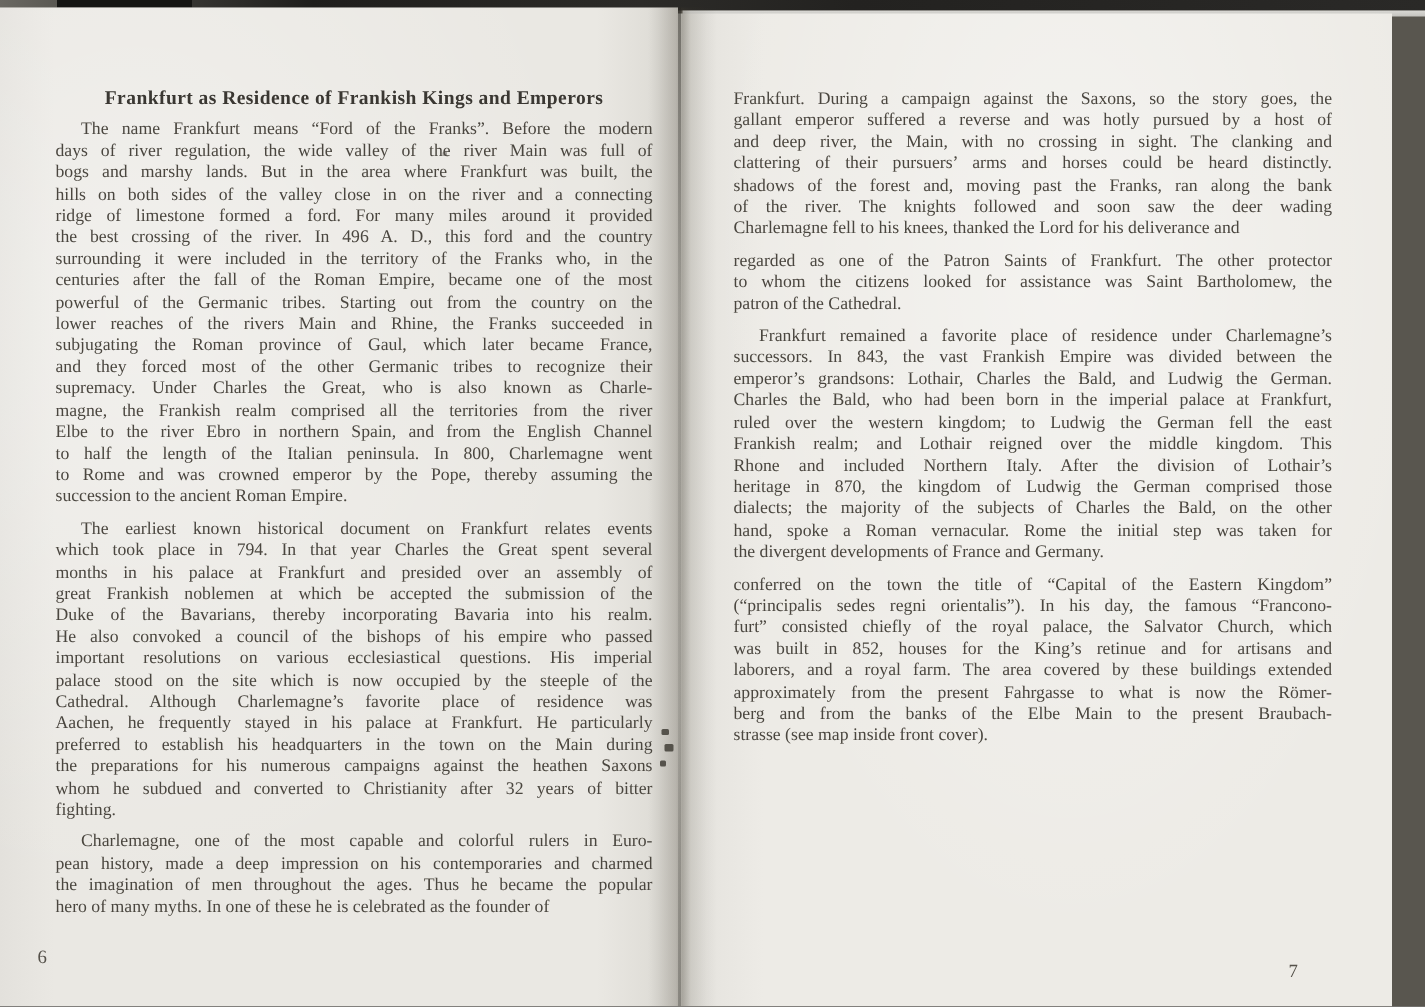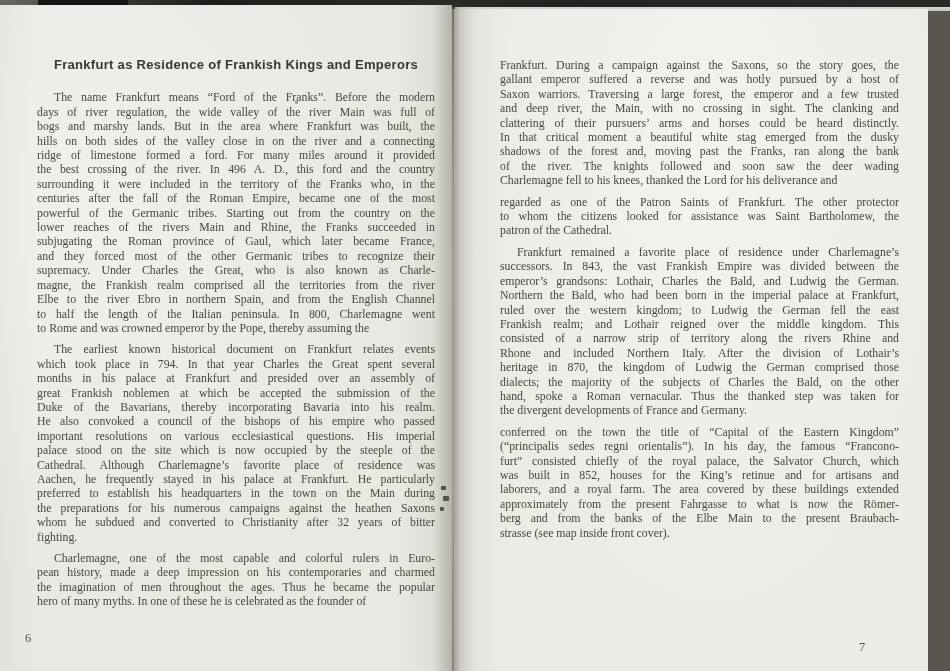--- a/index.html
+++ b/index.html
@@ -50,27 +50,27 @@
     background:linear-gradient(180deg, rgba(40,38,33,0.45), rgba(40,38,33,0.15) 30%, rgba(40,38,33,0.12) 70%, rgba(40,38,33,0.3));
   }
   .speck { position:absolute; background:#55524b; border-radius:1px; }
   .speck.s1 { left:441px; top:486px; width:5px; height:4px; }
   .speck.s2 { left:443px; top:496px; width:6px; height:5px; }
   .speck.s3 { left:440px; top:507px; width:4px; height:4px; }
   .speck.s4 { left:295px; top:101px; width:3px; height:3px; opacity:.5; }
 
   
   .heading {
-    font-family:Liberation Sans, sans-serif;
+    font-family:Liberation Serif, serif;
     font-weight:bold; font-size:13px; letter-spacing:0.3px;
-    color:#3a3732; text-align:center; margin:0 0 18px 0;
+    color:#3a3732; text-align:center; margin:0 0 6px 0;
   }
   .body-col { font-size:11.8px; line-height:14.4px; }
   .page-left .inner  { padding:53px 17px 0 37px; width:398px; }
-  .page-right .inner { padding:49px 0 0 48px;  width:399px; }
+  .page-right .inner { padding:49px 0 0 37px;  width:399px; }
   .paragraph { margin:0 0 7px 0; }
   .line { text-align:justify; text-align-last:justify; white-space:nowrap; overflow:visible; }
   .line:last-child { text-align-last:left; }
   .line.indent { padding-left:17px; }
   .page-number {
     position:absolute; font-size:12.5px; color:#55514a;
   }
   .page-left .page-number  { left:25px;  top:626px; }
   .page-right .page-number { left:407px; top:631px; }
 </style>
@@ -97,20 +97,21 @@
             <div class="line">centuries after the fall of the Roman Empire, became one of the most</div>
             <div class="line">powerful of the Germanic tribes.  Starting out from the country on the</div>
             <div class="line">lower reaches of the rivers Main and Rhine, the Franks succeeded in</div>
             <div class="line">subjugating the Roman province of Gaul, which later became France,</div>
             <div class="line">and they forced most of the other Germanic tribes to recognize their</div>
             <div class="line">supremacy.  Under Charles the Great, who is also known as Charle-</div>
             <div class="line">magne, the Frankish realm comprised all the territories from the river</div>
             <div class="line">Elbe to the river Ebro in northern Spain, and from the English Channel</div>
             <div class="line">to half the length of the Italian peninsula.  In 800, Charlemagne went</div>
             <div class="line">to Rome and was crowned emperor by the Pope, thereby assuming the</div>
+            <div class="line">succession to the ancient Roman Empire.</div>
           </div>
           <div class="paragraph">
             <div class="line indent">The earliest known historical document on Frankfurt relates events</div>
             <div class="line">which took place in 794.  In that year Charles the Great spent several</div>
             <div class="line">months in his palace at Frankfurt and presided over an assembly of</div>
             <div class="line">great Frankish noblemen at which be accepted the submission of the</div>
             <div class="line">Duke of the Bavarians, thereby incorporating Bavaria into his realm.</div>
             <div class="line">He also convoked a council of the bishops of his empire who passed</div>
             <div class="line">important resolutions on various ecclesiastical questions.  His imperial</div>
             <div class="line">palace stood on the site which is now occupied by the steeple of the</div>
@@ -131,45 +132,42 @@
     </div>
     <div class="page-number">6</div>
   </div>
 
   <div class="page page-right">
     <div class="inner body-col">
       <div id="right-body">
           <div class="paragraph">
             <div class="line">Frankfurt.  During a campaign against the Saxons, so the story goes, the</div>
             <div class="line">gallant emperor suffered a reverse and was hotly pursued by a host of</div>
-            <div class="line">Saxon warriors.  Traversing a large forest, the emperor and a few trusted</div>
             <div class="line">and deep river, the Main, with no crossing in sight.  The clanking and</div>
             <div class="line">clattering of their pursuers’ arms and horses could be heard distinctly.</div>
-            <div class="line">In that critical moment a beautiful white stag emerged from the dusky</div>
             <div class="line">shadows of the forest and, moving past the Franks, ran along the bank</div>
             <div class="line">of the river.  The knights followed and soon saw the deer wading</div>
             <div class="line">Charlemagne fell to his knees, thanked the Lord for his deliverance and</div>
           </div>
           <div class="paragraph">
             <div class="line">regarded as one of the Patron Saints of Frankfurt.  The other protector</div>
             <div class="line">to whom the citizens looked for assistance was Saint Bartholomew, the</div>
             <div class="line">patron of the Cathedral.</div>
           </div>
           <div class="paragraph">
             <div class="line indent">Frankfurt remained a favorite place of residence under Charlemagne’s</div>
             <div class="line">successors.  In 843, the vast Frankish Empire was divided between the</div>
             <div class="line">emperor’s grandsons: Lothair, Charles the Bald, and Ludwig the German.</div>
-            <div class="line">Northern the Bald, who had been born in the imperial palace at Frankfurt,</div>
+            <div class="line">Charles the Bald, who had been born in the imperial palace at Frankfurt,</div>
             <div class="line">ruled over the western kingdom; to Ludwig the German fell the east</div>
             <div class="line">Frankish realm; and Lothair reigned over the middle kingdom.  This</div>
-            <div class="line">consisted of a narrow strip of territory along the rivers Rhine and</div>
             <div class="line">Rhone and included Northern Italy.  After the division of Lothair’s</div>
             <div class="line">heritage in 870, the kingdom of Ludwig the German comprised those</div>
             <div class="line">dialects; the majority of the subjects of Charles the Bald, on the other</div>
-            <div class="line">hand, spoke a Roman vernacular.  Thus the thanked step was taken for</div>
+            <div class="line">hand, spoke a Roman vernacular.  Rome the initial step was taken for</div>
             <div class="line">the divergent developments of France and Germany.</div>
           </div>
           <div class="paragraph">
             <div class="line">conferred on the town the title of “Capital of the Eastern Kingdom”</div>
             <div class="line">(“principalis sedes regni orientalis”).  In his day, the famous “Francono-</div>
             <div class="line">furt” consisted chiefly of the royal palace, the Salvator Church, which</div>
             <div class="line">was built in 852, houses for the King’s retinue and for artisans and</div>
             <div class="line">laborers, and a royal farm.  The area covered by these buildings extended</div>
             <div class="line">approximately from the present Fahrgasse to what is now the Römer-</div>
             <div class="line">berg and from the banks of the Elbe Main to the present Braubach-</div>

